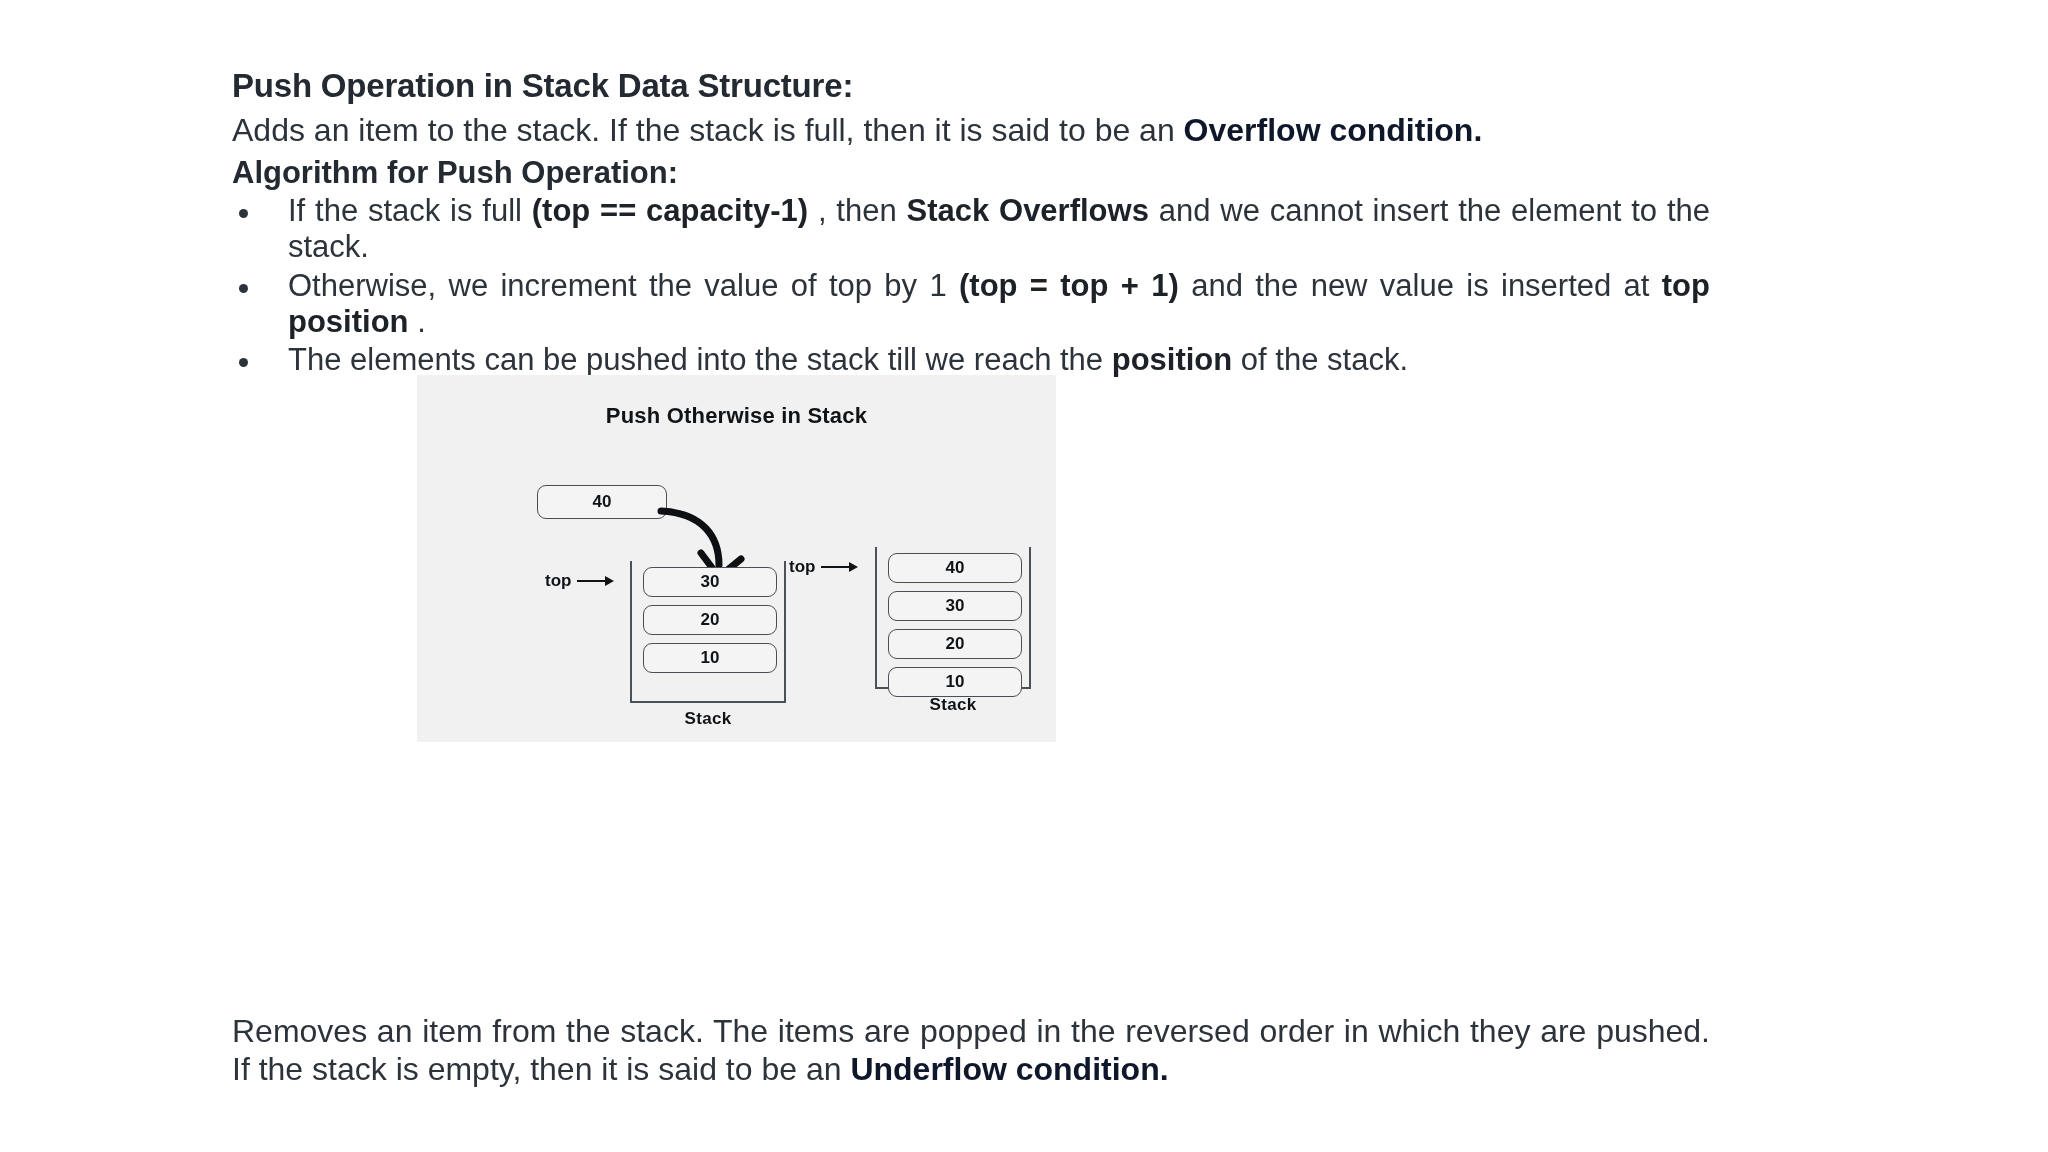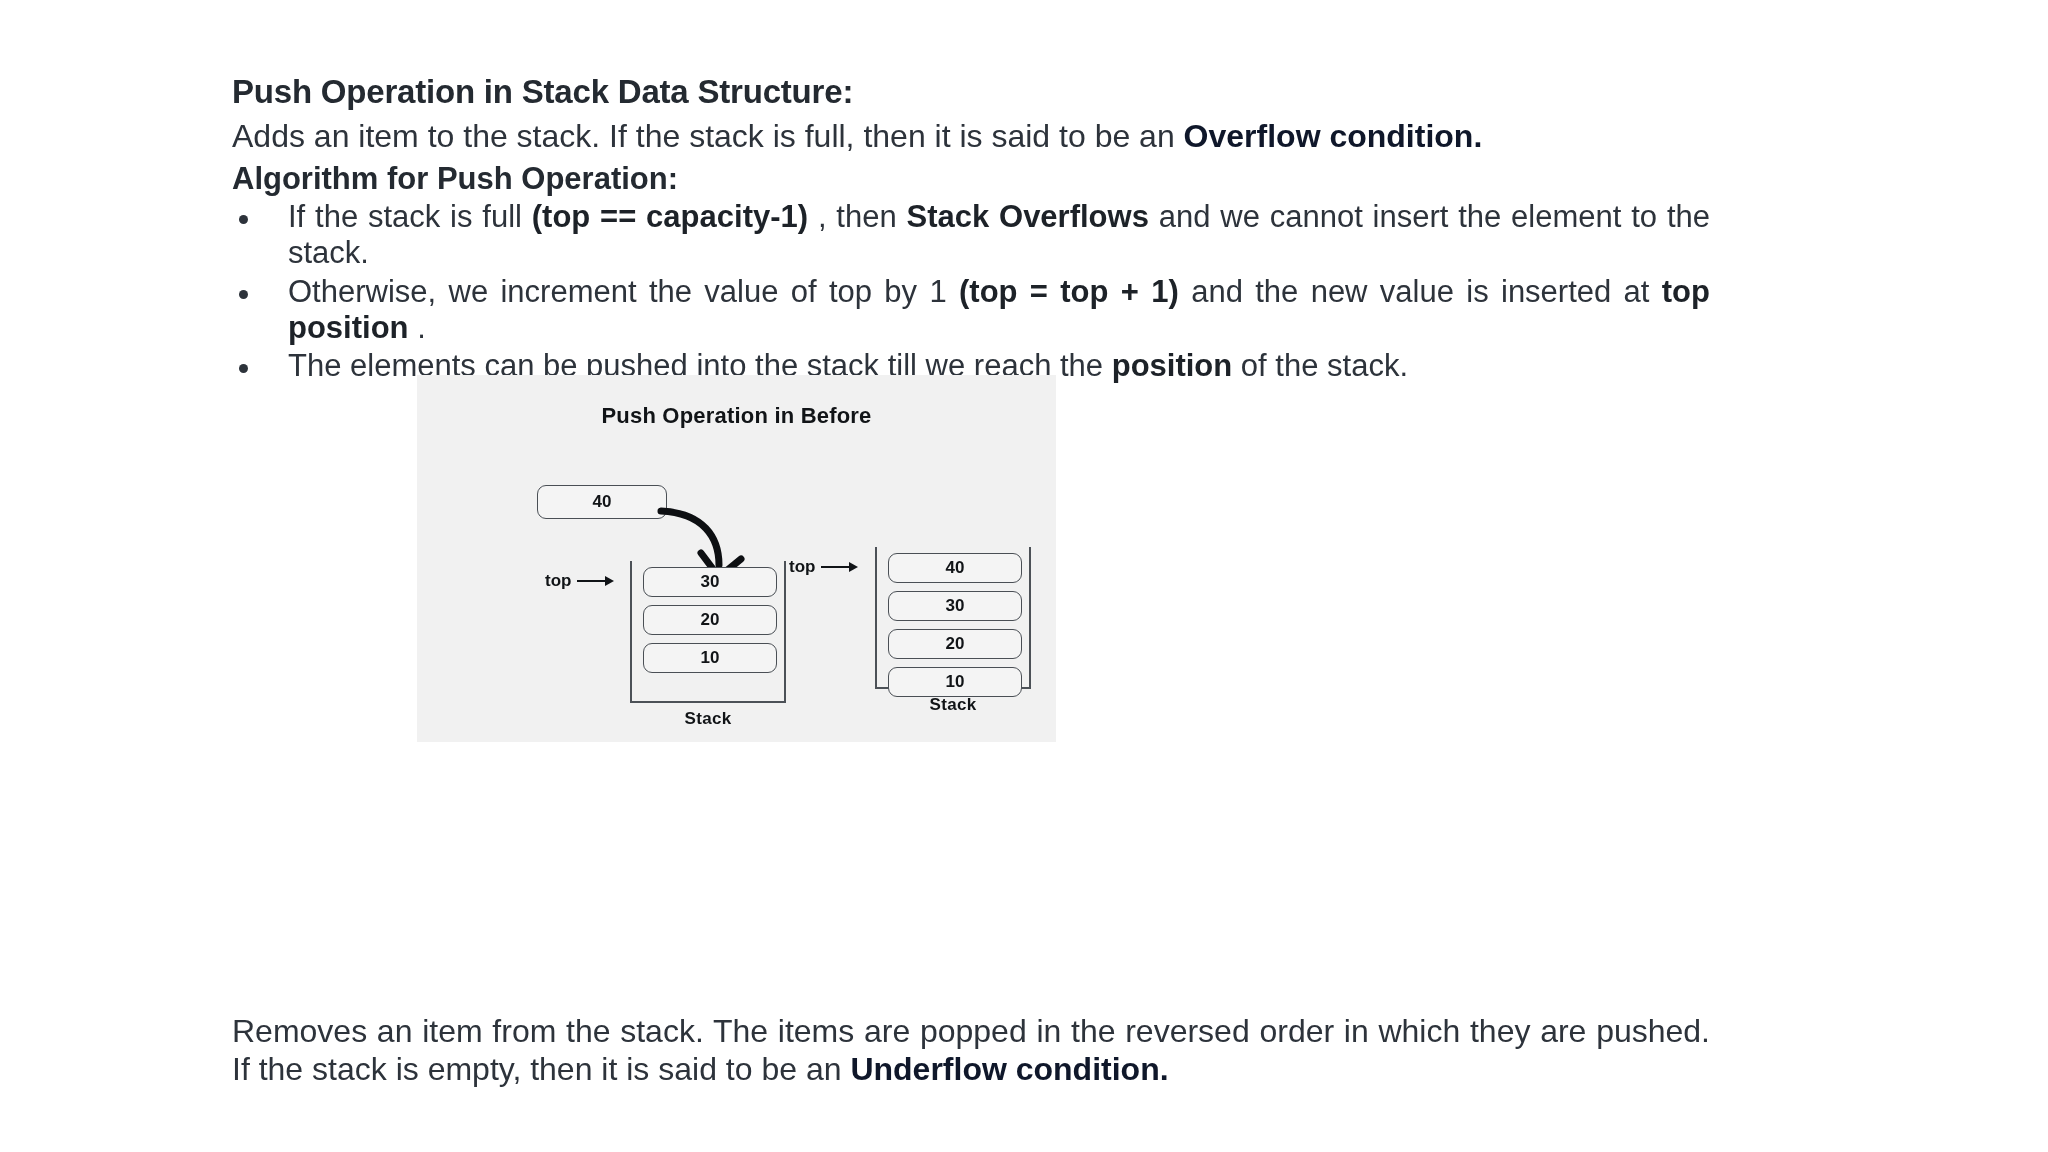--- a/index.html
+++ b/index.html
@@ -20,21 +20,20 @@
     width: 2048px;
     height: 1152px;
     background: #ffffff;
   }
 
   .content {
     position: absolute;
     left: 232px;
     top: 66px;
     width: 1478px;
-    margin-top: 6px;
   }
 
   h2.section-heading {
     font-size: 33px;
     font-weight: bold;
     letter-spacing: -0.2px;
     color: #242a31;
     margin: 0 0 6px 0;
     line-height: 1.22;
   }
@@ -244,21 +243,21 @@
       </li>
       <li>
         <span class="bullet-dot"></span>
         <span><span>The elements can be pushed into the stack till we reach the </span><b>position</b><span> of the stack.</span></span>
       </li>
     </ul>
   </div>
 
   <div class="figure-wrap">
 
-    <div class="figure-title">Push Operation in Before</div>
+    <div class="figure-title">Push Otherwise in Stack</div>
 
     <div class="stack-group left">
 
       <div class="float-box">40</div>
 
       <svg class="curved-arrow" viewBox="0 0 110 86">
         <path d="M4 8 C 46 10, 62 34, 62 62" stroke="#0d0f12" stroke-width="7" fill="none" stroke-linecap="round"></path>
         <path d="M44 50 L62 74 L84 56" stroke="#0d0f12" stroke-width="7" fill="none" stroke-linecap="round" stroke-linejoin="round"></path>
       </svg>
 

